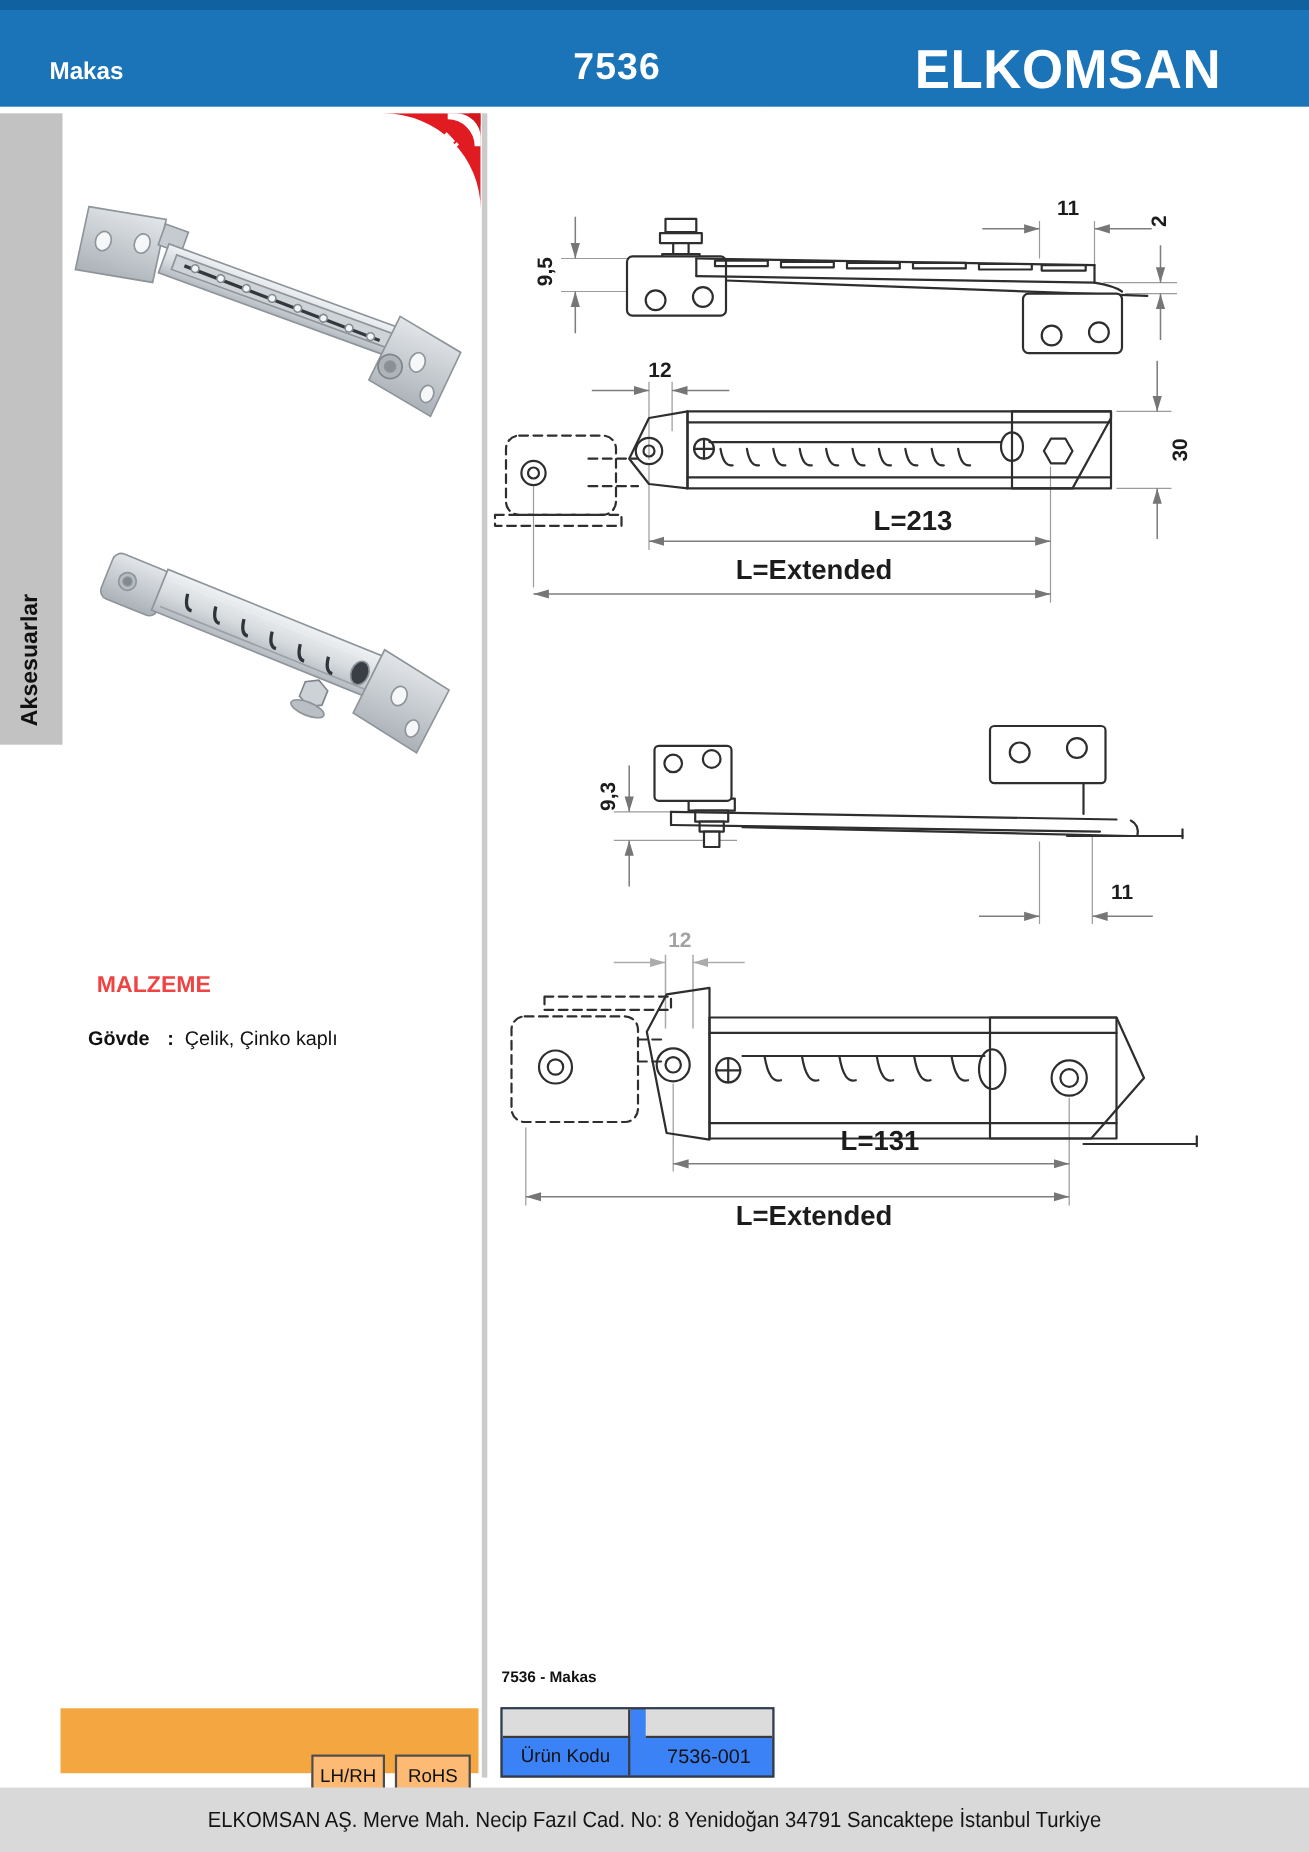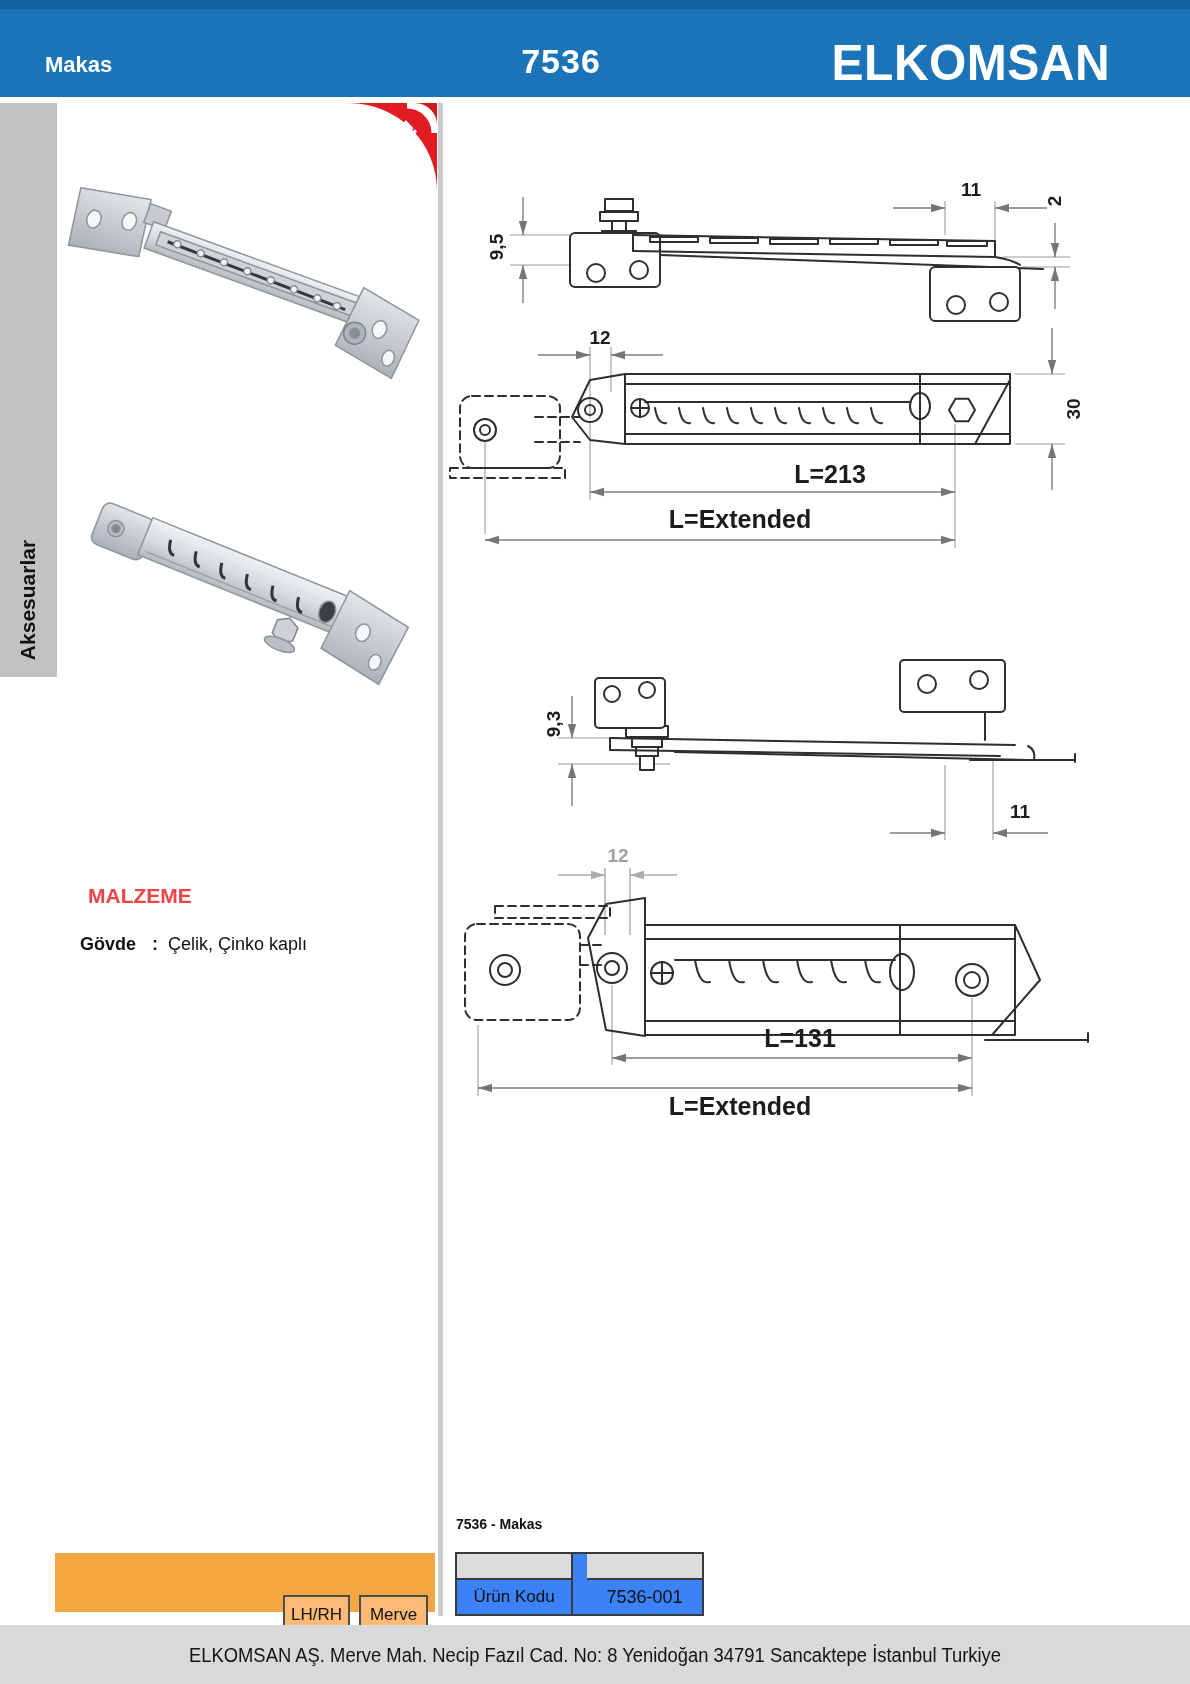--- a/index.html
+++ b/index.html
@@ -376,21 +376,21 @@
   <div class="dim big" style="left:800px;top:1038px">L=131</div>
   <div class="dim big" style="left:740px;top:1106px">L=Extended</div>
 
   <div class="mat-h">MALZEME</div>
   <div class="mat-row">
     <span class="lbl">Gövde</span><span class="col">:</span><span>Çelik, Çinko kaplı</span>
   </div>
 
   <div class="orange"></div>
   <div class="badge lhrh">LH/RH</div>
-  <div class="badge rohs">Merve</div>
+  <div class="badge rohs">RoHS</div>
 
   <div class="tbl-title">7536 - Makas</div>
   <div class="ptable">
     <div class="prow hd">
       <div class="pcell c1"></div>
       <div class="pcell c2"></div>
     </div>
     <div class="prow dt">
       <div class="pcell c1">Ürün Kodu</div>
       <div class="pcell c2">7536-001</div>

